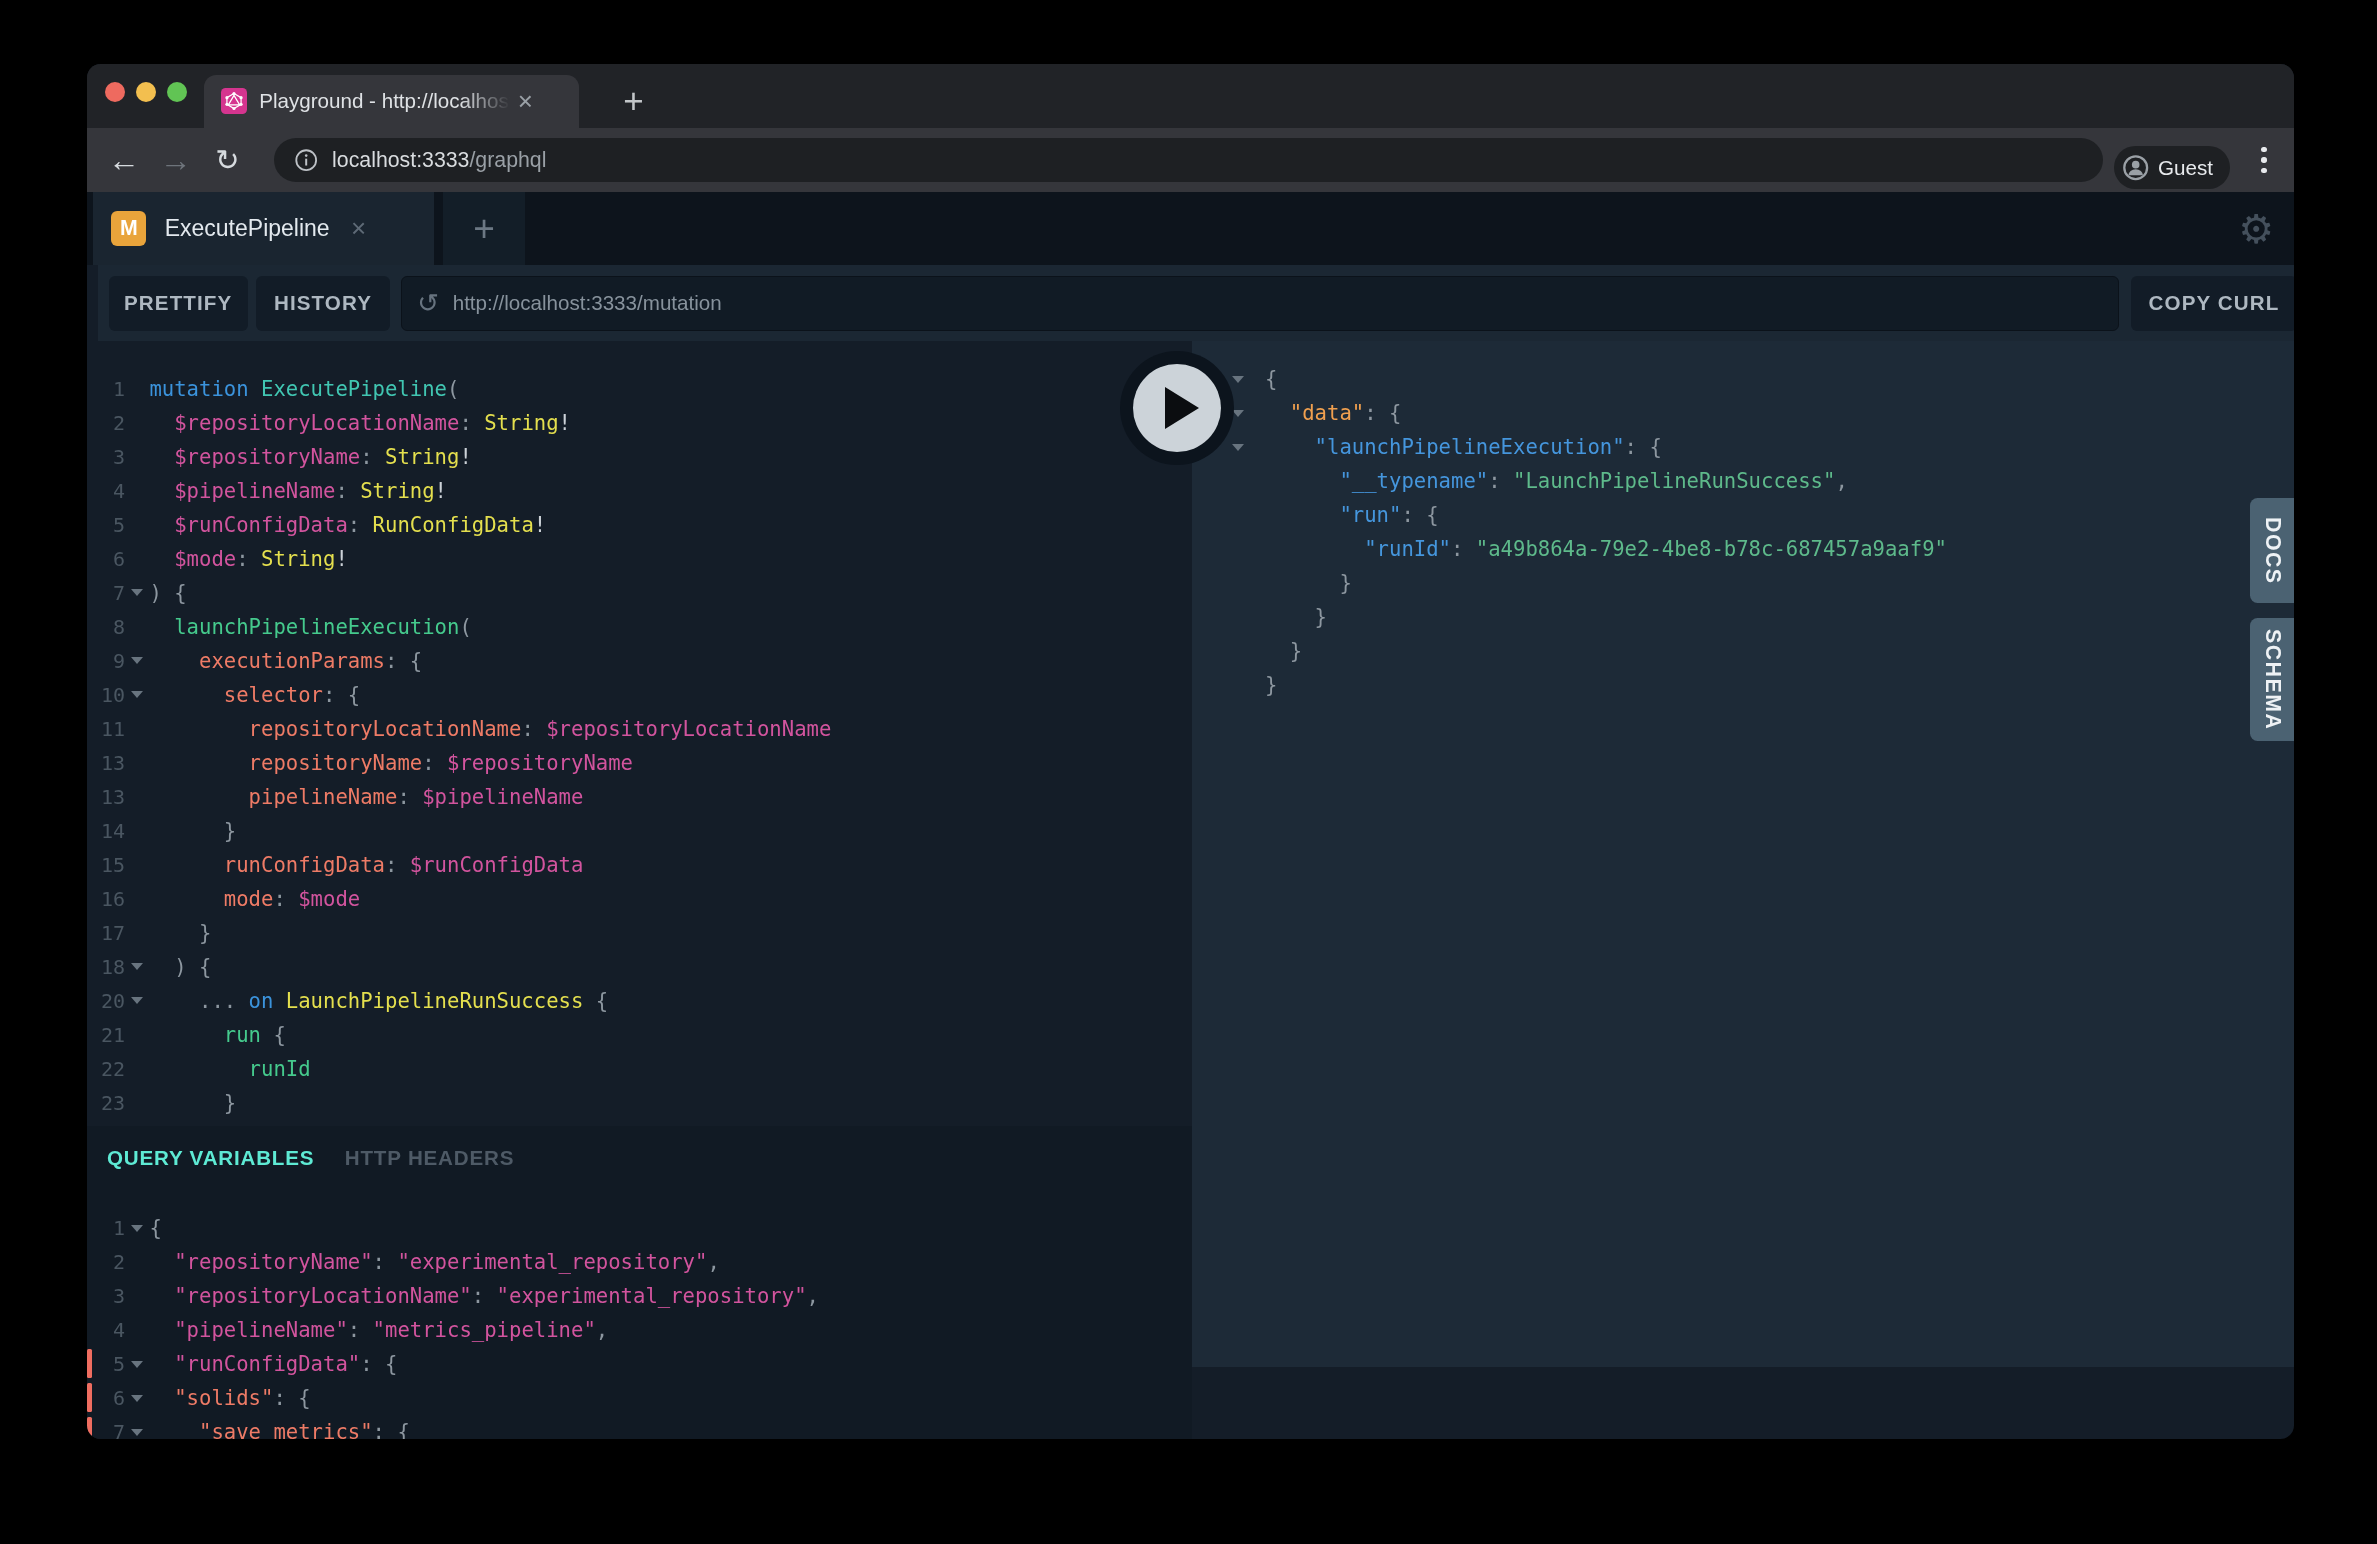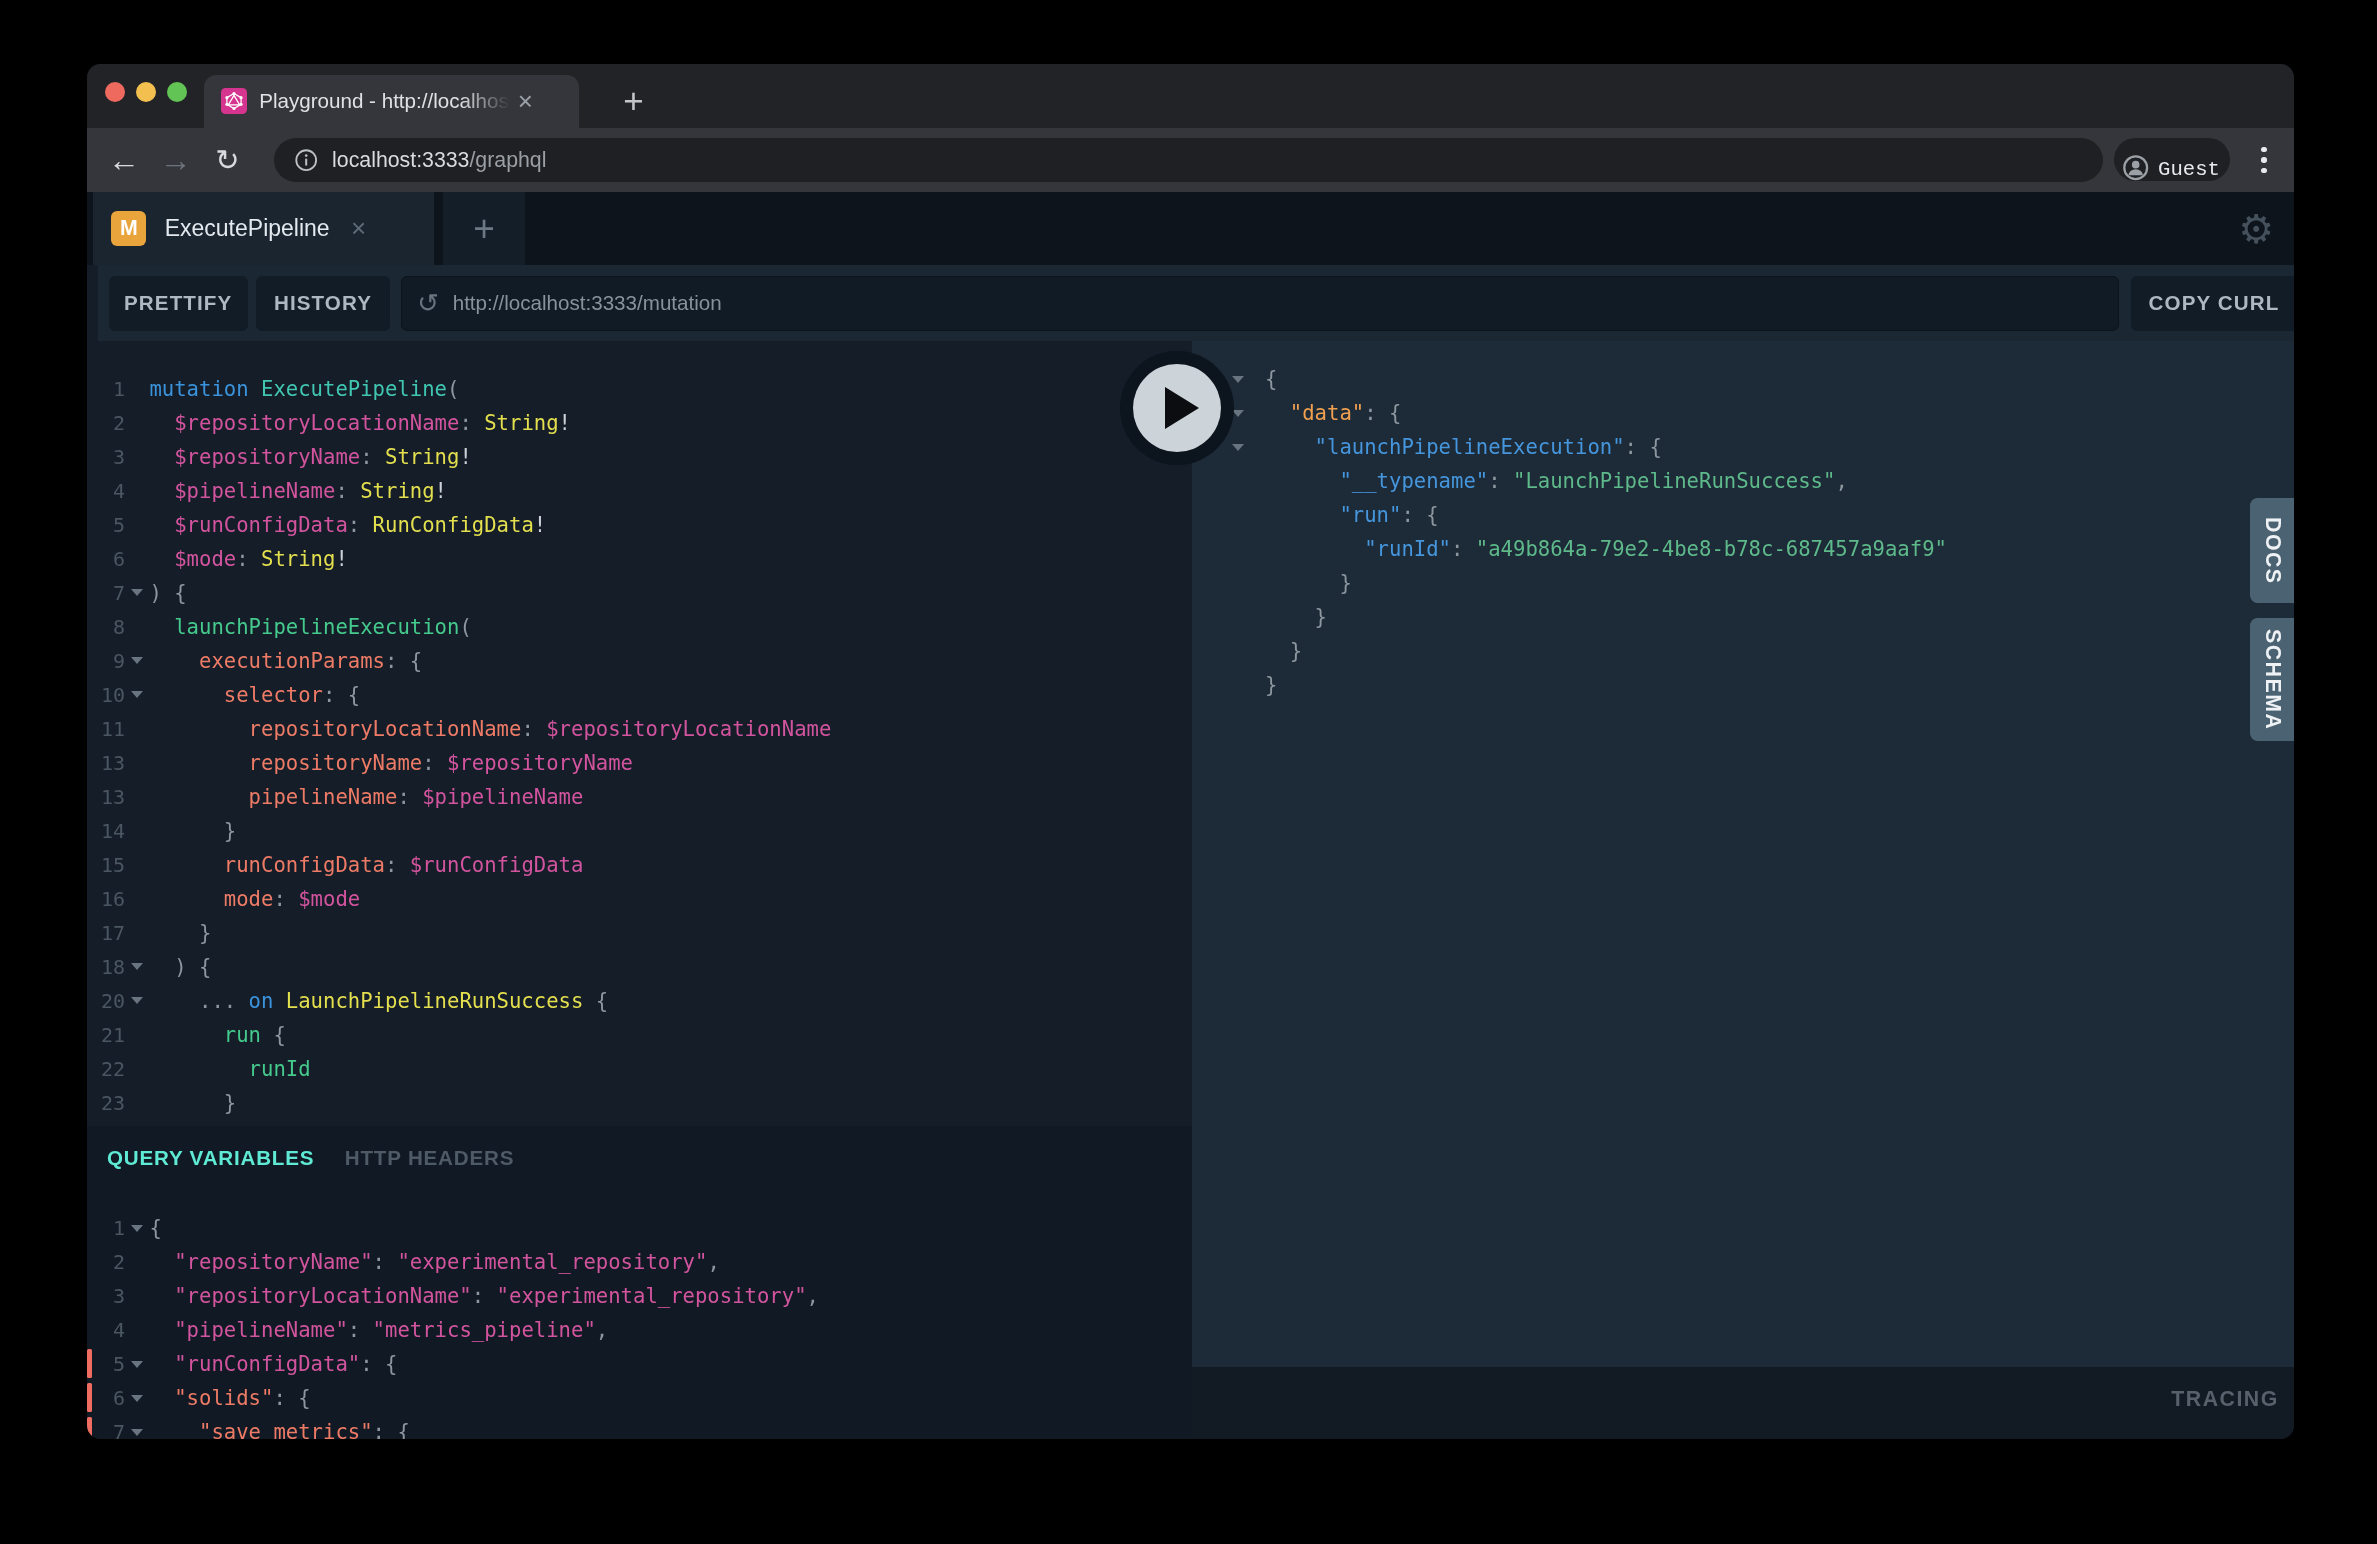--- a/index.html
+++ b/index.html
@@ -25,22 +25,22 @@
             align-items:center; justify-content:center; font-size:35px; color:#c3c6c9; }
   .chrome-toolbar { position:absolute; left:0; top:64px; width:100%; height:64px; background:#35363b; }
   .navicon { position:absolute; top:0; height:64px; display:flex; align-items:center;
              justify-content:center; width:43px; font-size:32px; }
   .back { left:15.2px; color:#d6dade; } .fwd { left:67px; color:#6e747b; }
   .reload { left:119px; color:#d6dade; font-size:29px; }
   .urlpill { position:absolute; left:187px; top:10px; width:1829px; height:44px; background:#1e2023;
              border-radius:22px; display:flex; align-items:center; padding:0 20px; }
   .urltext { margin-left:13.7px; font-size:21.3px; white-space:nowrap; }
   .url-host { color:#d9dcdf; } .url-path { color:#9aa0a6; }
-  .guestpill { position:absolute; left:2027px; top:10px; width:116px; height:43px; background:#1e2023;
-               border-radius:21.3px; display:flex; align-items:flex-end; padding:0 7.6px;font-family:Liberation Mono, monospace; }
+  .guestpill { position:absolute; left:2027px; top:18px; width:116px; height:43px; background:#1e2023;
+               border-radius:21.3px; display:flex; align-items:center; padding:0 7.6px; }
   .guest-label { margin-left:9.1px; font-size:20.6px; color:#e8eaed; }
   .menudots { position:absolute; left:2160px; top:0; width:34px; height:64px; display:flex;
               flex-direction:column; align-items:center; justify-content:center; gap:5.3px; }
   .menudots i { width:5.3px; height:5.3px; border-radius:50%; background:#e8eaed; }
 
   
   .pg-tabbar { position:absolute; left:0; top:128px; width:100%; height:73px; background:#0d141c; }
   .pg-tab { position:absolute; left:6.1px; top:0; width:341px; height:73px; background:#1a2530;
             display:flex; align-items:center; padding:0 18.3px; }
   .pg-badge { width:35px; height:35px; border-radius:6.1px; display:flex; align-items:center;
@@ -407,23 +407,20 @@
         </div>
         <div class="cl">
           <span class="rfoldcol"></span>
           <span class="codetxt"><span style="color: rgb(141, 151, 160);">  }</span></span>
         </div>
         <div class="cl">
           <span class="rfoldcol"></span>
           <span class="codetxt"><span style="color: rgb(141, 151, 160);">}</span></span>
         </div>
       </div>
-    <div class="resp-footer">
-      <span class="tracing">TRACING</span>
-    </div>
 
     <div class="play">
       <div class="play-inner">
         <div class="play-tri"></div>
       </div>
     </div>
 
     <div class="side-tab tab-docs">DOCS</div>
     <div class="side-tab tab-schema">SCHEMA</div>
 

